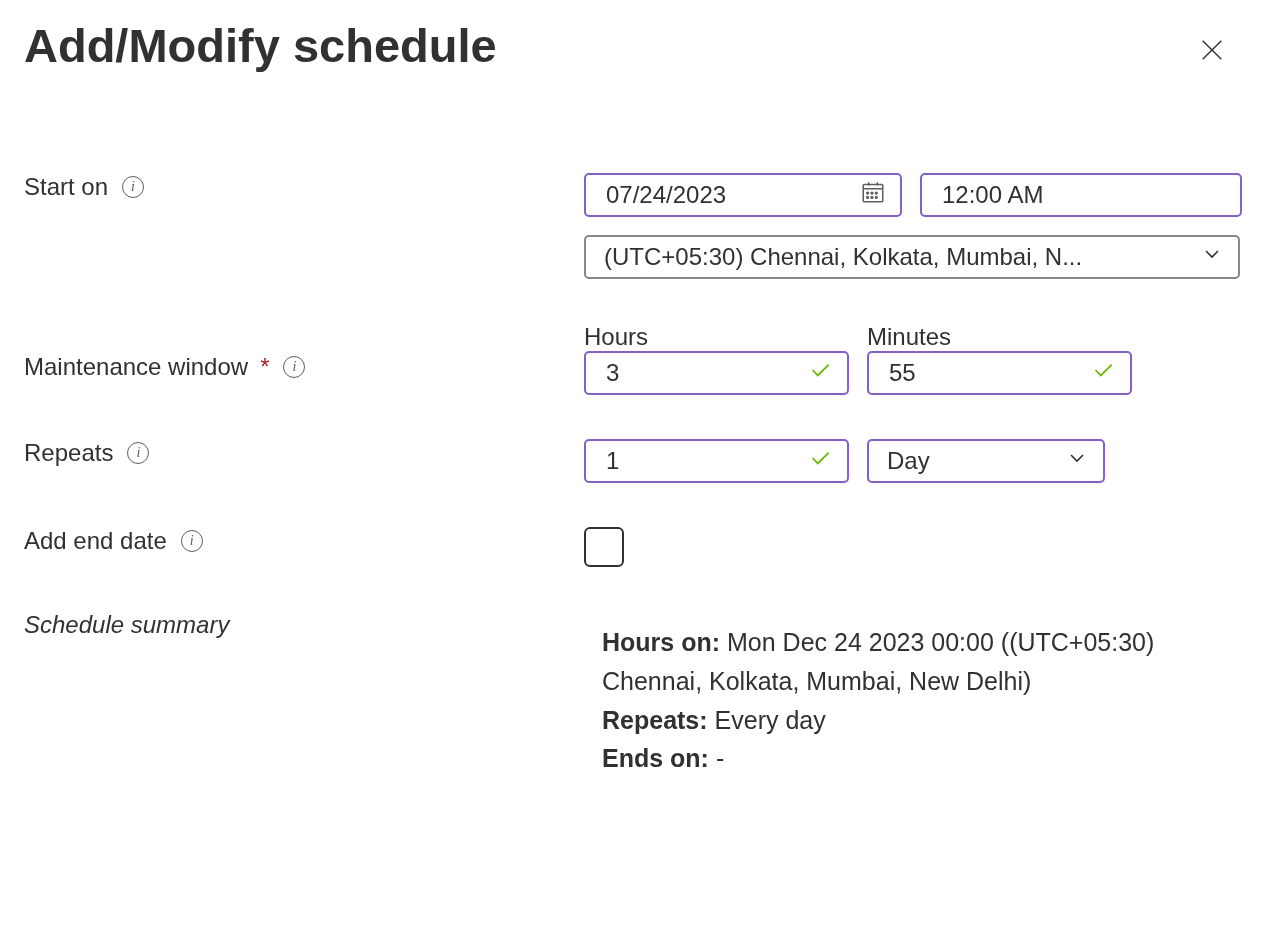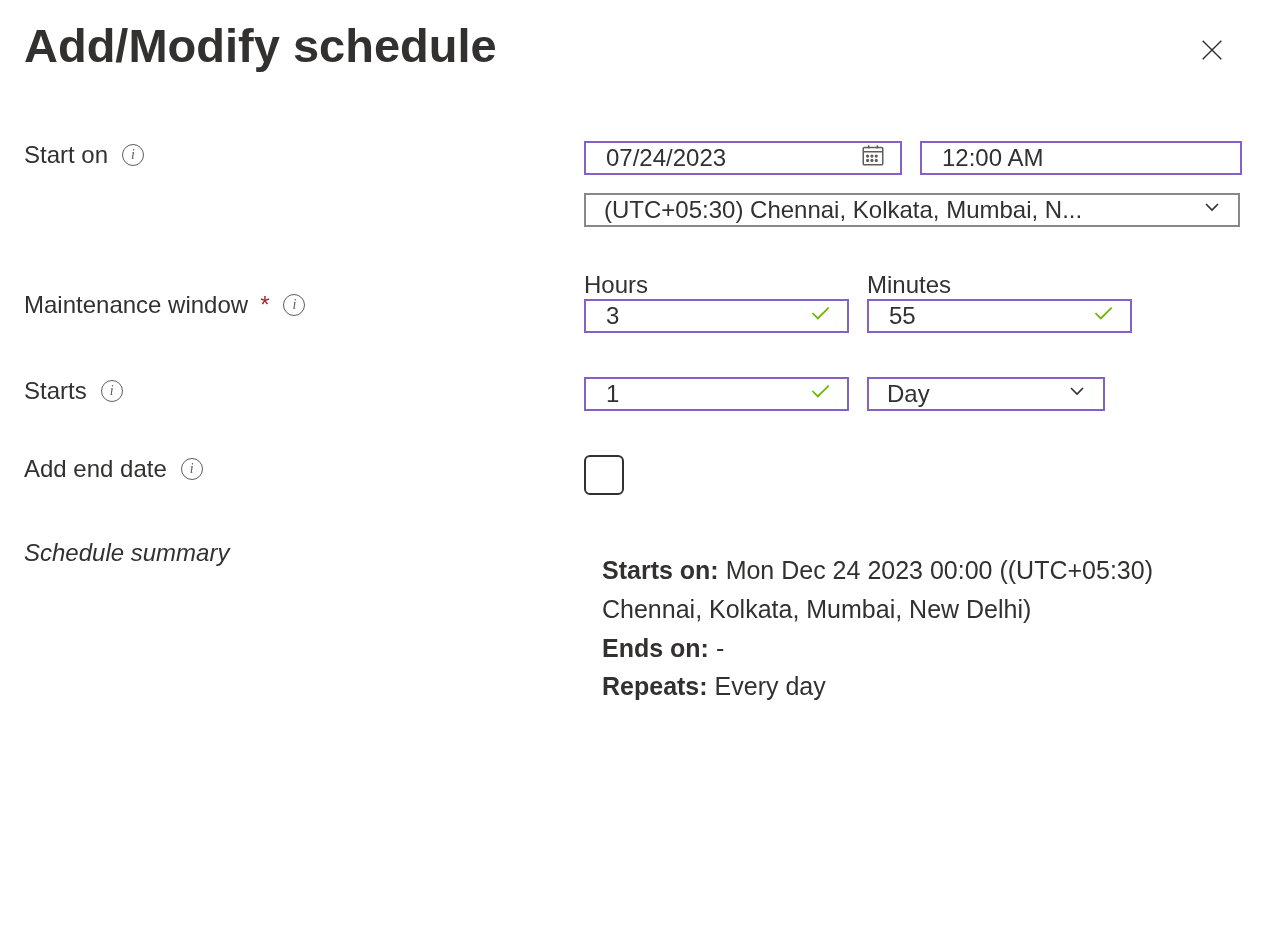--- a/index.html
+++ b/index.html
@@ -9,21 +9,21 @@
       font-family: "Segoe UI", -apple-system, Arial, sans-serif;
       font-size: 24px;
       color: #323130;
       background: #fff;
       width: 1272px;
     }
     .header {
       display: flex;
       justify-content: space-between;
       align-items: flex-start;
-      margin-bottom: 68px;
+      margin-bottom: 100px;
       gap: 12px;
     }
     .title {
       font-size: 47px;
       font-weight: 700;
       margin: 0;
       line-height: 1.1;
     }
     .close-btn {
       background: none;
@@ -40,21 +40,21 @@
     }
     .row + .row { margin-top: 0; }
     .label-col {
       width: 560px;
       flex-shrink: 0;
       display: flex;
       align-items: center;
       gap: 8px;
       font-size: 24px;
     }
-    .label-col.top { margin-top: 20px; }
+    .label-col.top { margin-top: 30px; }
     .required { color: #a4262c; margin-left: 4px; }
     .info-icon {
       display: inline-flex;
       align-items: center;
       justify-content: center;
       width: 22px;
       height: 22px;
       border: 1.6px solid #605e5c;
       border-radius: 50%;
       color: #605e5c;
@@ -64,22 +64,22 @@
       line-height: 1;
       margin-left: 6px;
     }
     .controls-col { flex: 1; }
     .input-row { display: flex; gap: 18px; }
     .field {
       position: relative;
       display: flex;
       align-items: center;
       border: 2px solid #8661c5;
-      border-radius: 0;
-      height: 34px;
+      border-radius: 5px;
+      height: 44px;
       padding: 0 14px 0 18px;
       background: #fff;
     }
     .field.gray { border-color: #8a8886; }
     .field input {
       border: none;
       outline: none;
       font-size: 24px;
       background: transparent;
       width: 100%;
@@ -207,21 +207,21 @@
             </svg>
           </span>
         </div>
       </div>
     </div>
   </div>
 </div>
 
 <div class="row">
   <div class="label-col">
-    <span>Starts</span>
+    <span>Repeats</span>
     <span class="info-icon">i</span>
   </div>
   <div class="controls-col">
     <div class="input-row">
       <div class="field narrow">
         <input type="text" value="1" style="">
         <span class="suffix-icon">
           <svg width="26" height="26" viewBox="0 0 24 24" fill="none" stroke="#6bb700" stroke-width="1.6">
             <polyline points="5 12 10 17 20 7"></polyline>
           </svg>
@@ -249,26 +249,26 @@
   </div>
 </div>
 
 <div class="row summary-label-row">
   <div class="label-col">
     <span>Schedule summary</span>
   </div>
   <div class="controls-col">
     <div class="summary">
       <div>
-        <b>Starts on:</b>
+        <b>Hours on:</b>
         <span>Mon Dec 24 2023 00:00 ((UTC+05:30) Chennai, Kolkata, Mumbai, New Delhi)</span>
+      </div>
+      <div>
+        <b>Repeats:</b>
+        <span>Every day</span>
       </div>
       <div>
         <b>Ends on:</b>
         <span>-</span>
       </div>
-      <div>
-        <b>Repeats:</b>
-        <span>Every day</span>
-      </div>
     </div>
   </div>
 </div>
 
 </body></html>

